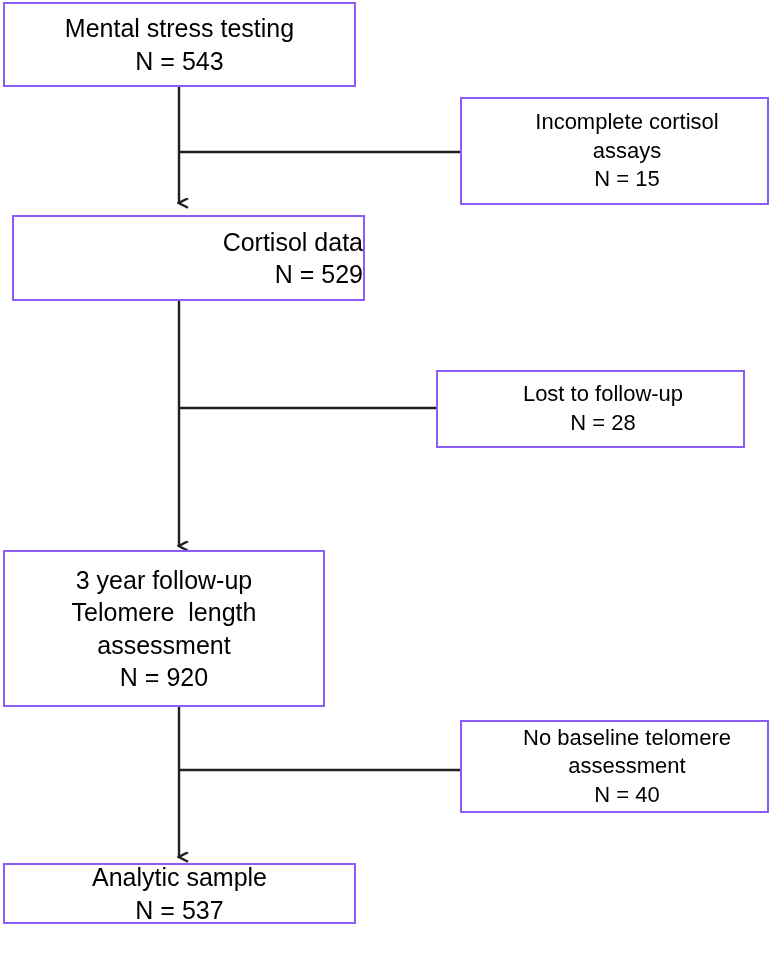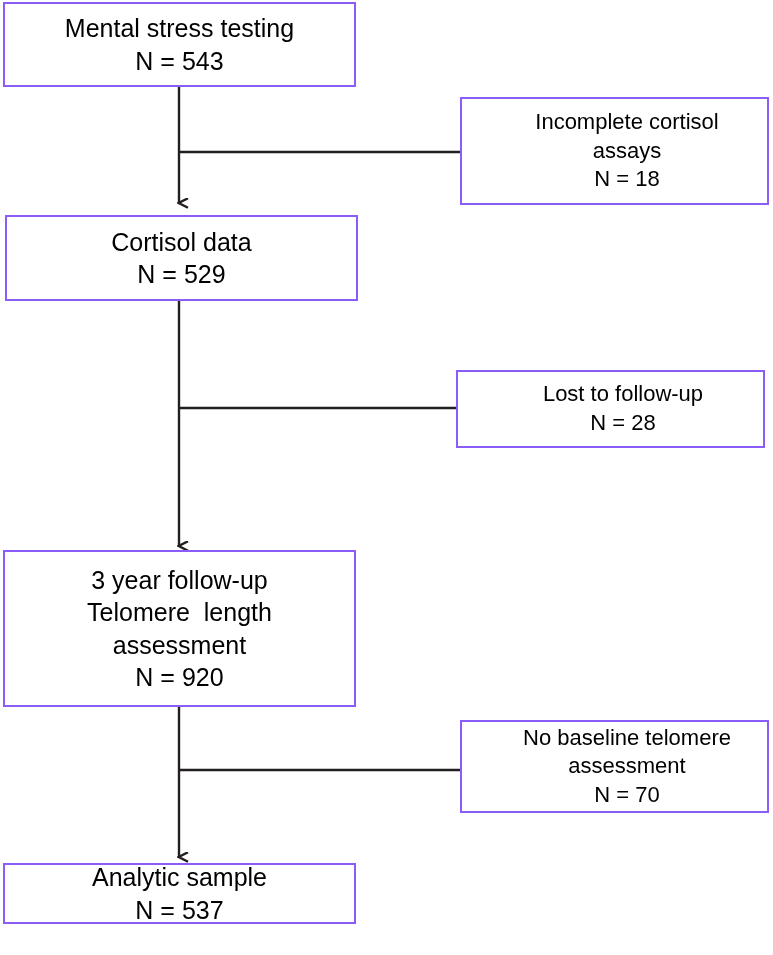--- a/index.html
+++ b/index.html
@@ -86,44 +86,44 @@
   </svg>
 
   <div class="node primary-node" style="left:3px; top:2px; width:353px; height:85px;">
     <span class="line">Mental stress testing</span>
     <span class="line">N = 543</span>
   </div>
 
   <div class="node exclusion-node" style="left:460px; top:97px; width:309px; height:108px;">
     <span class="line">Incomplete cortisol</span>
     <span class="line">assays</span>
-    <span class="line">N = 18</span>
+    <span class="line">N = 15</span>
   </div>
 
-  <div class="node primary-node" style="left:5px; top:215px; width:353px; height:86px;">
+  <div class="node primary-node" style="left:12px; top:215px; width:353px; height:86px;align-items:flex-end;">
     <span class="line">Cortisol data</span>
     <span class="line">N = 529</span>
   </div>
 
-  <div class="node exclusion-node" style="left:456px; top:370px; width:309px; height:78px;">
+  <div class="node exclusion-node" style="left:436px; top:370px; width:309px; height:78px;">
     <span class="line">Lost to follow-up</span>
     <span class="line">N = 28</span>
   </div>
 
-  <div class="node primary-node" style="left:3px; top:550px; width:353px; height:157px;">
+  <div class="node primary-node" style="left:3px; top:550px; width:322px; height:157px;">
     <span class="line">3 year follow-up</span>
     <span class="line">Telomere  length</span>
     <span class="line">assessment</span>
     <span class="line">N = 920</span>
   </div>
 
   <div class="node exclusion-node" style="left:460px; top:720px; width:309px; height:93px;">
     <span class="line">No baseline telomere</span>
     <span class="line">assessment</span>
-    <span class="line">N = 70</span>
+    <span class="line">N = 40</span>
   </div>
 
   <div class="node primary-node" style="left:3px; top:863px; width:353px; height:61px;">
     <span class="line">Analytic sample</span>
     <span class="line">N = 537</span>
   </div>
 
 </div>
 
 </body></html>

